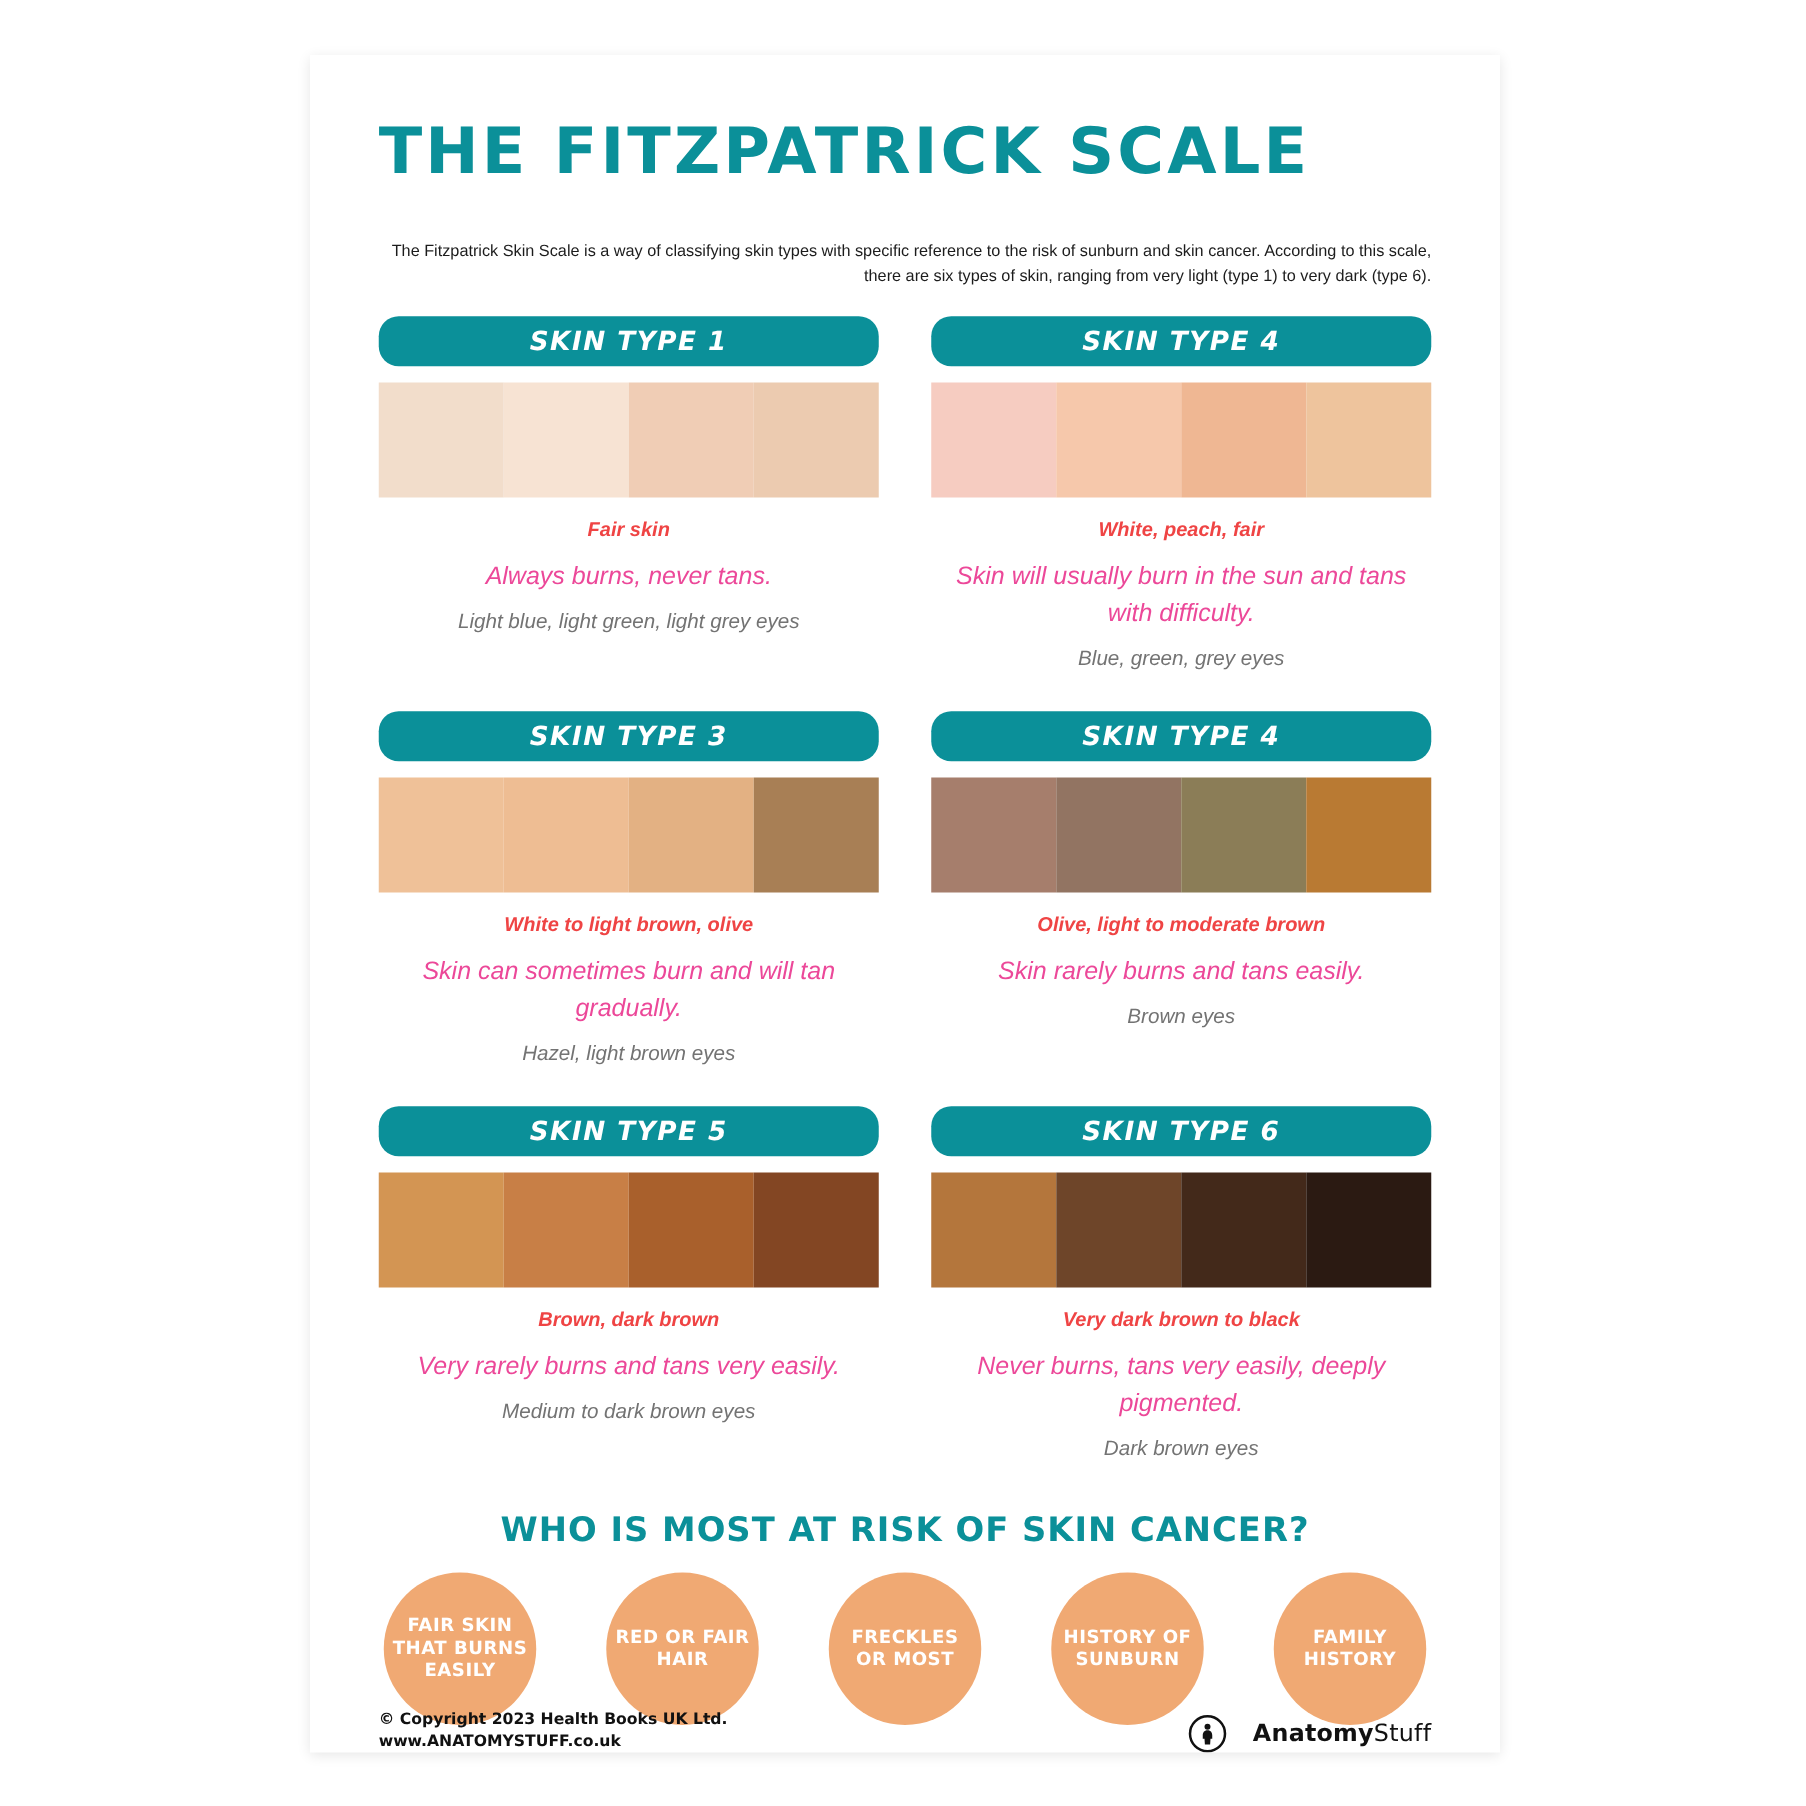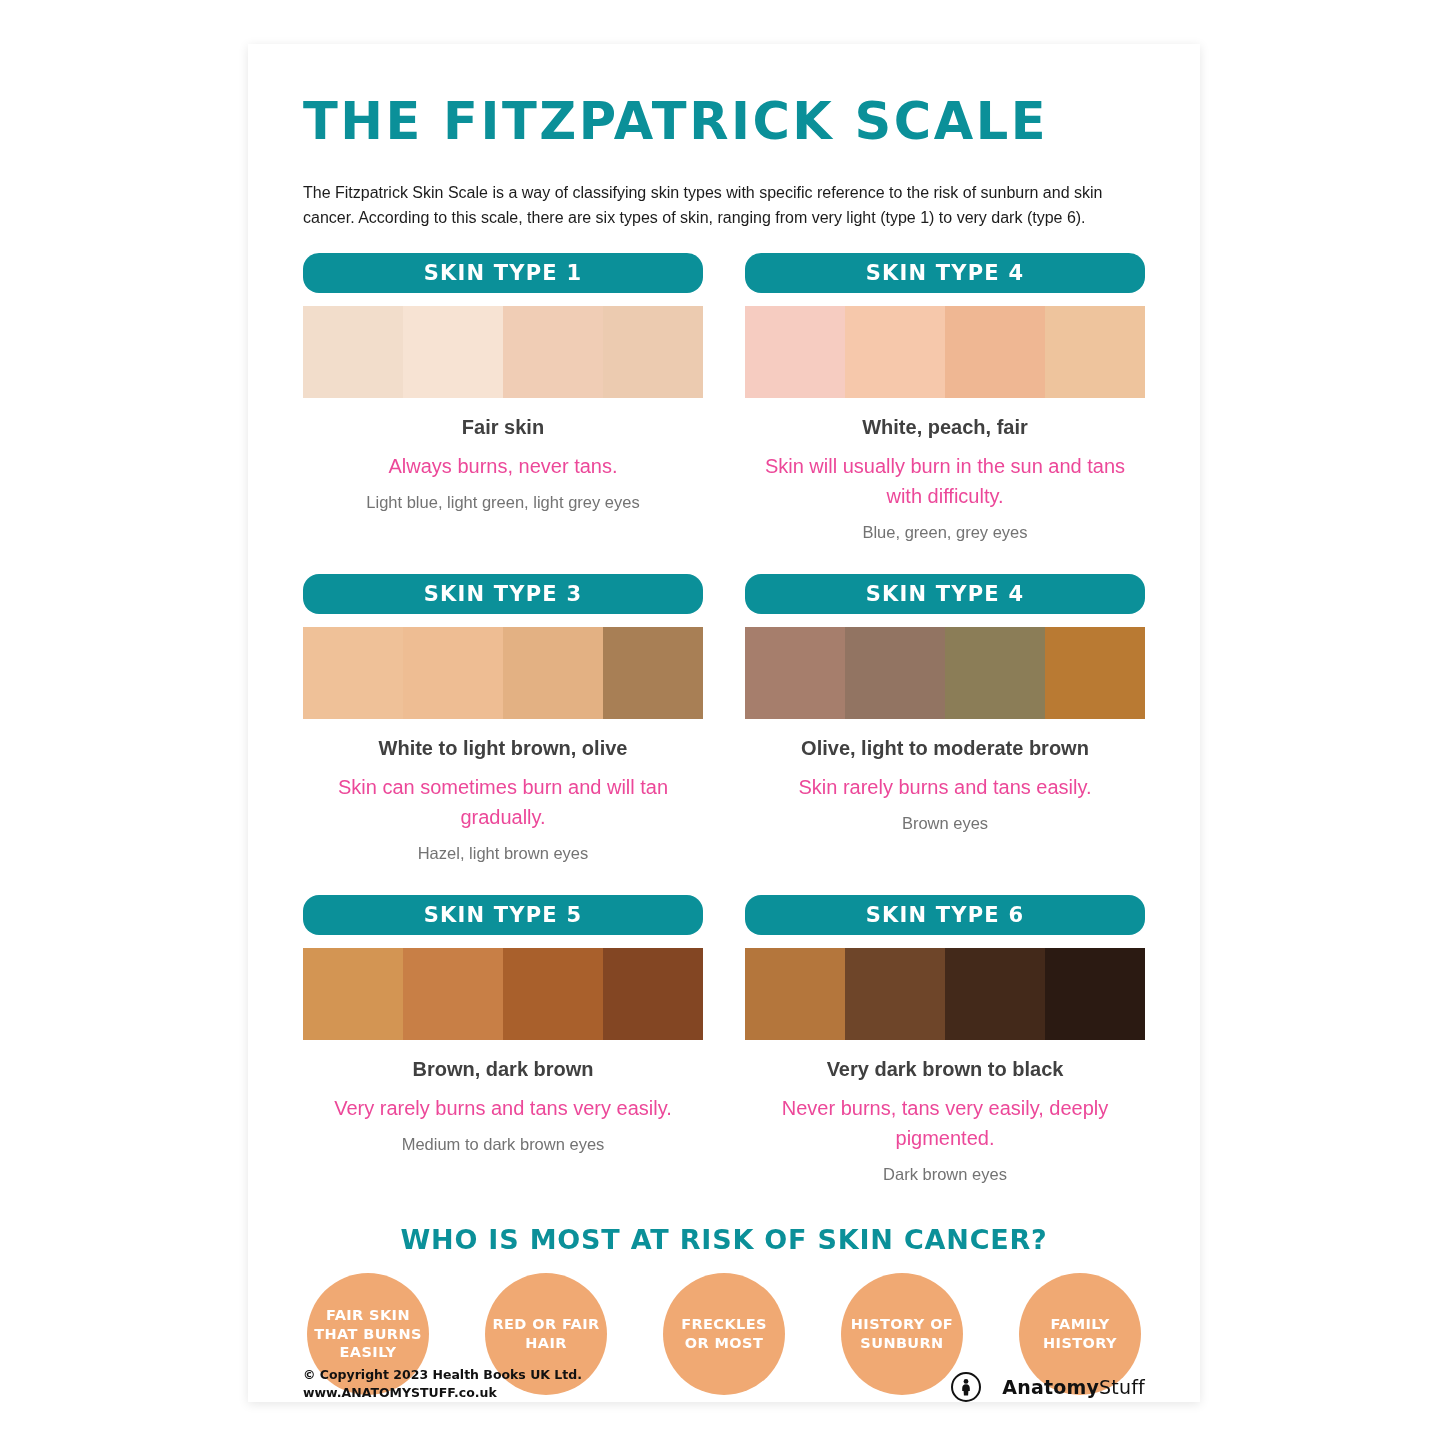--- a/index.html
+++ b/index.html
@@ -39,35 +39,36 @@
     text-align: left;
     color: #0b9099;
     font-size: 51px;
     font-weight: bold;
     letter-spacing: 2.5px;
     margin-top: 48px;
     margin-bottom: 0;
     font-family: "DejaVu Sans", sans-serif;
   }
   .intro {
-    margin-top: 30px;
-    font-size: 16px;
+    margin-top: 40px;
+    font-size: 13px;
     line-height: 1.55;
     color: #1c1c1c;
-    text-align: left;
+    text-align: right;
   }
   .grid {
     margin-top: 22px;
     display: grid;
     grid-template-columns: 1fr 1fr;
     column-gap: 42px;
     row-gap: 0px;
   }
   .card {
     padding-bottom: 6px;
+    font-style: italic;
   }
   .card-header {
     background: #0b9099;
     color: #ffffff;
     text-align: center;
     font-size: 21px;
     font-weight: bold;
     letter-spacing: 1.2px;
     padding: 8px 0 8px 0;
     border-radius: 16px;
@@ -77,22 +78,22 @@
     display: flex;
     height: 92px;
     margin-top: 13px;
   }
   .swatch {
     flex: 1 1 25%;
   }
   .card-heading {
     text-align: center;
     font-weight: bold;
-    font-size: 20px;
-    color: #404040;
+    font-size: 16px;
+    color: #ef4444;
     margin-top: 18px;
   }
   .card-body {
     text-align: center;
     font-size: 20px;
     color: #ec4899;
     line-height: 1.5;
     margin-top: 12px;
   }
   .card-eyes {

